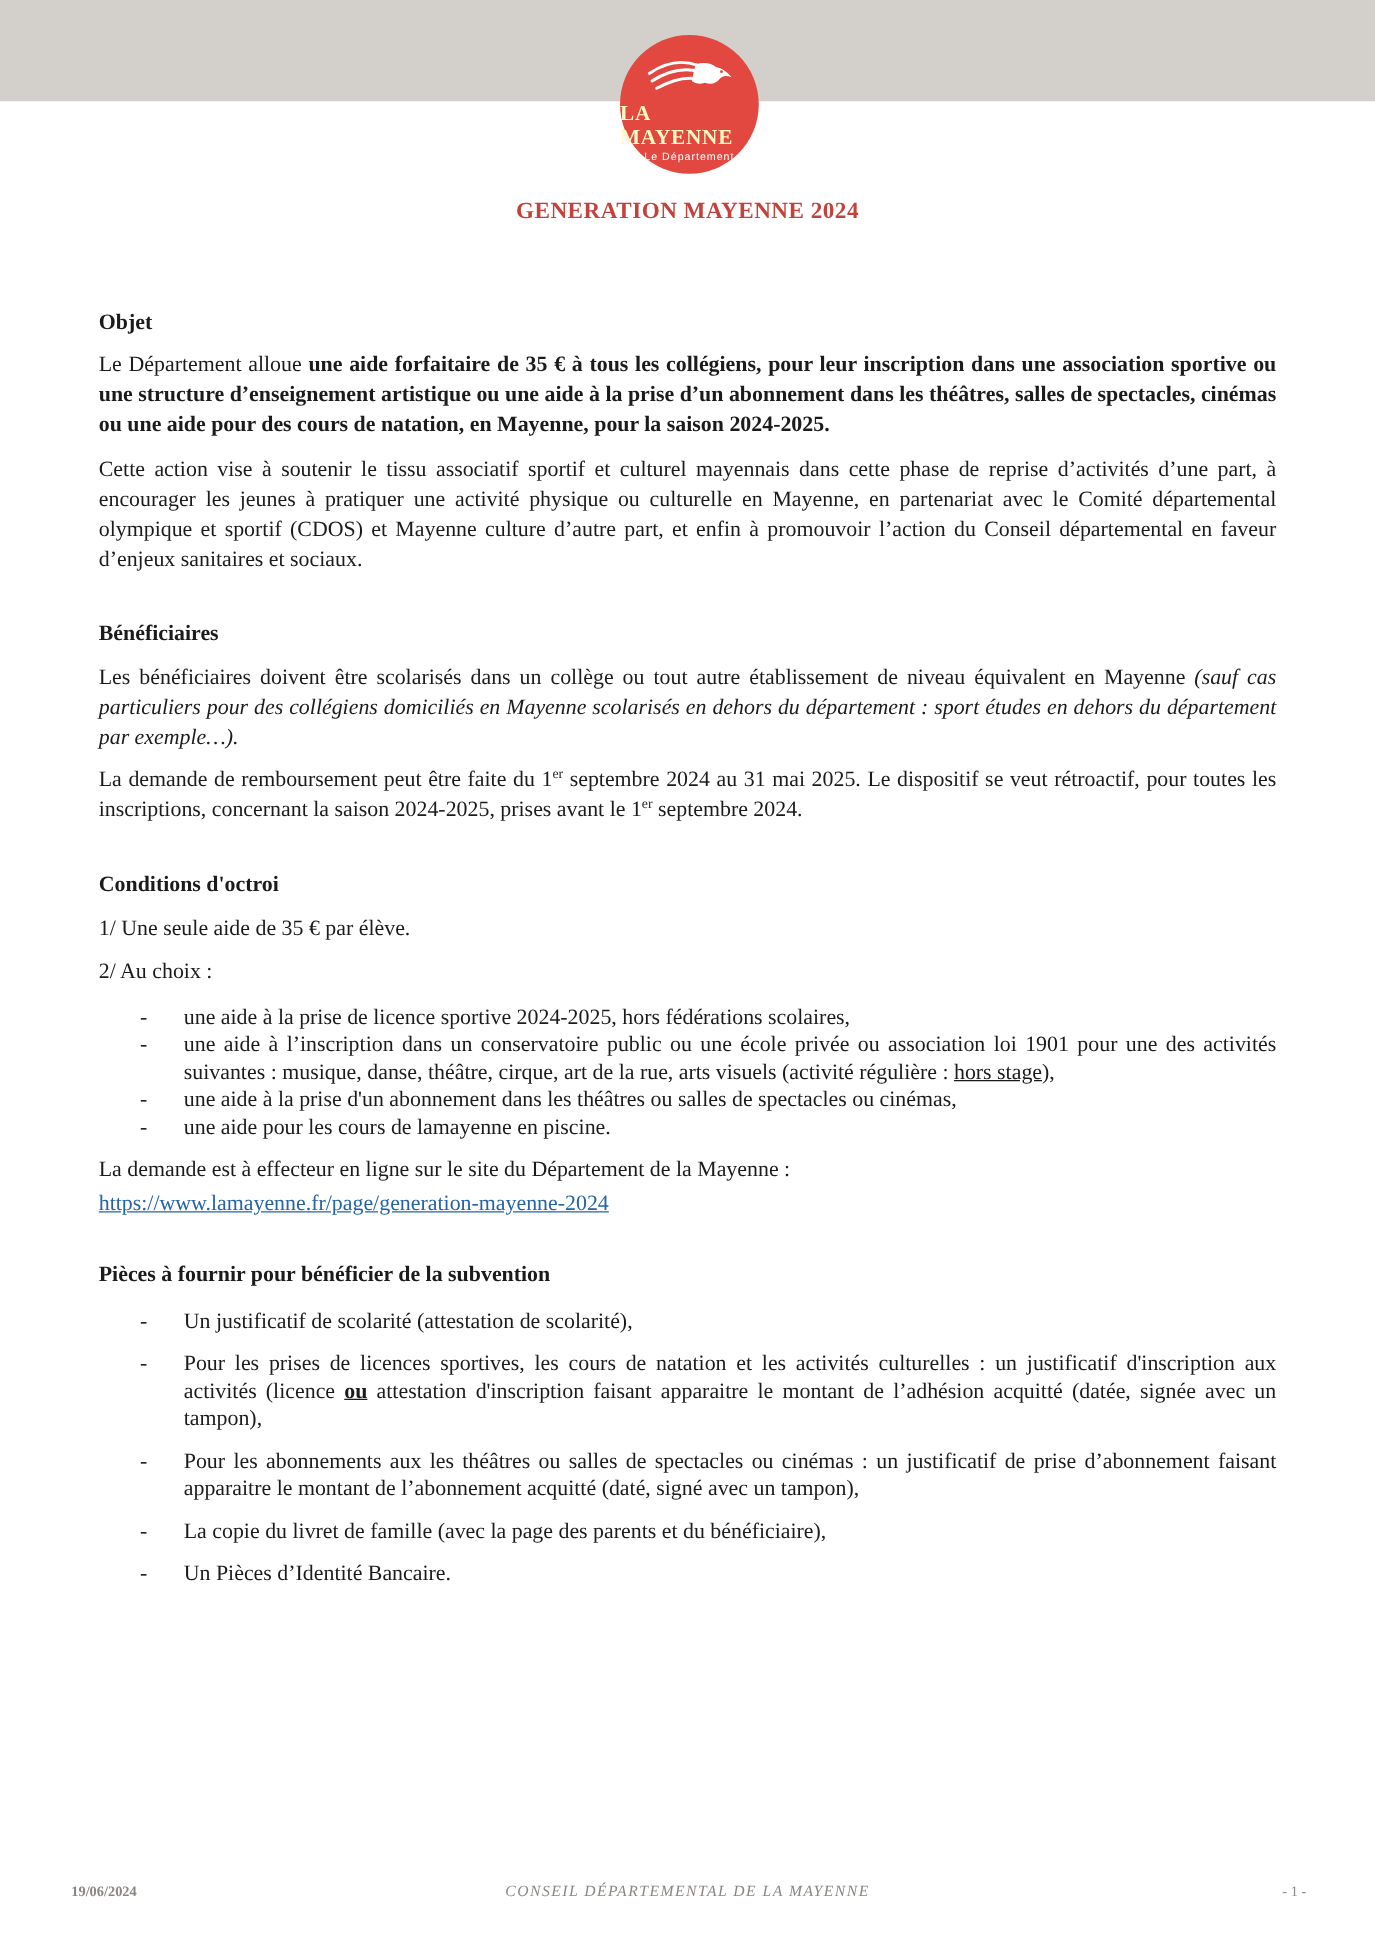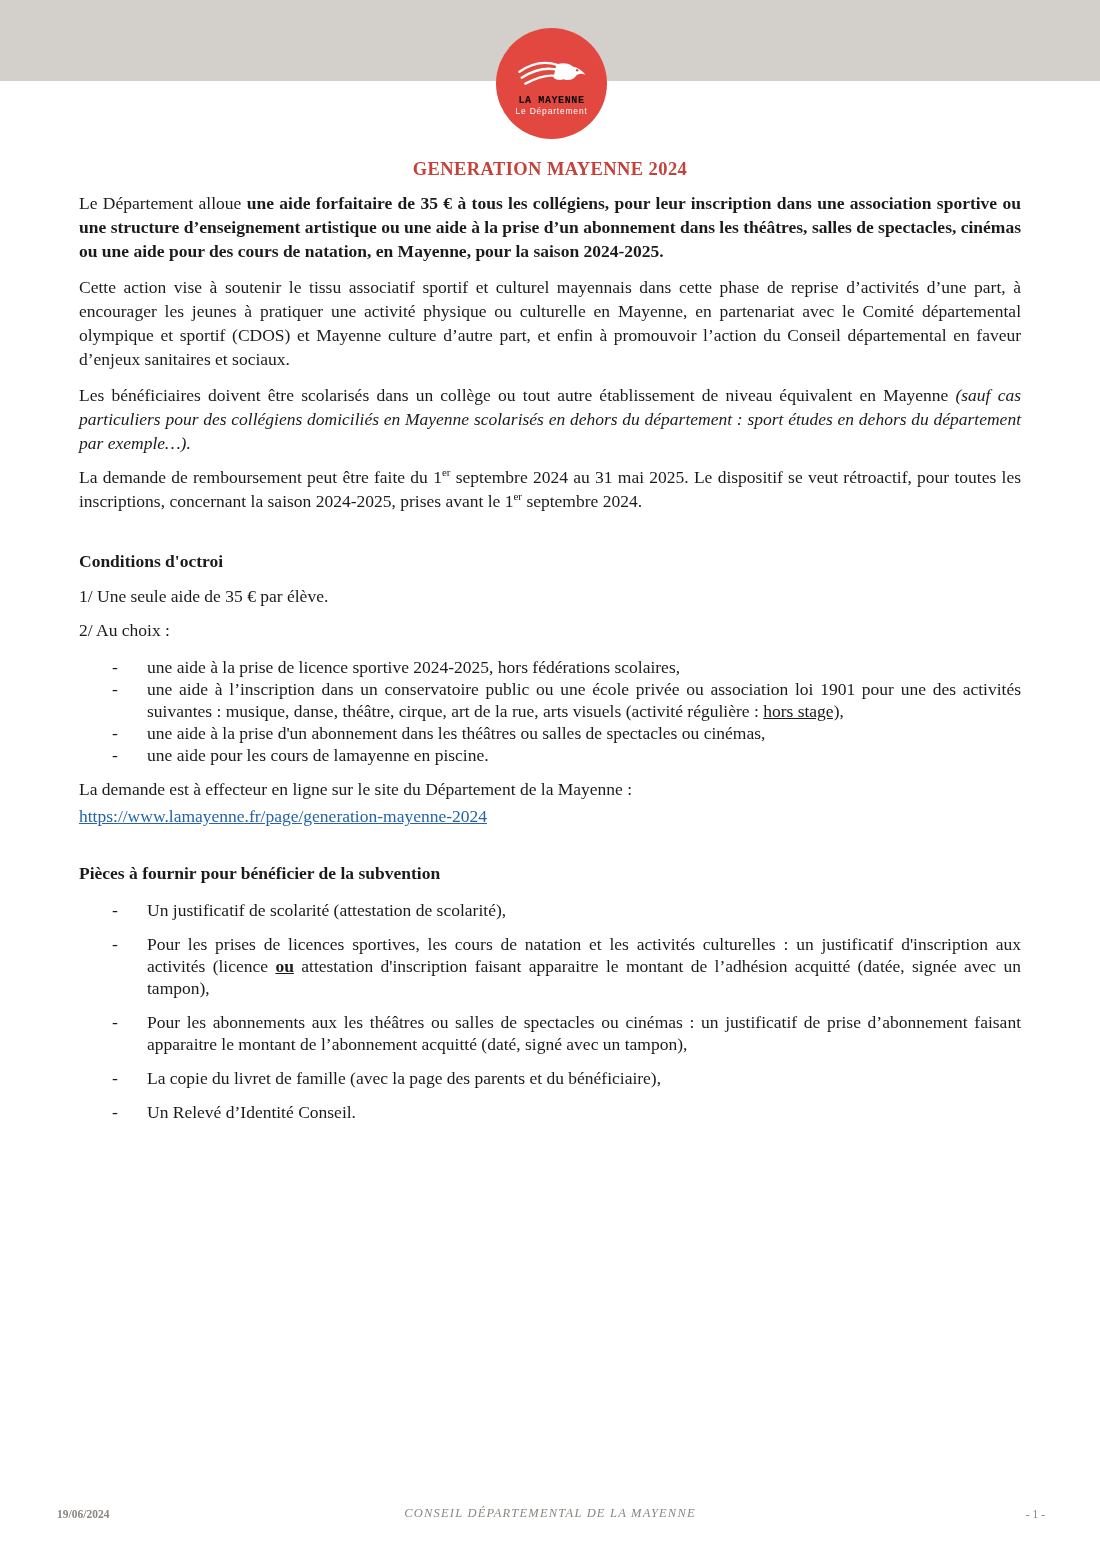--- a/index.html
+++ b/index.html
@@ -14,22 +14,22 @@
   }
   .band{height:81px;background:var(--band);}
   .logo{
     position:absolute;left:496px;top:28px;width:111px;height:111px;
     border-radius:50%;background:var(--logo-red);
     display:flex;flex-direction:column;align-items:center;justify-content:center;
     box-sizing:border-box;padding-top:6px;
   }
   .logo svg{display:block;margin-bottom:2px;}
   .logo-name{
-    font-family:Liberation Mono, monospace;font-weight:bold;color:#000000;
-    font-size:10px;letter-spacing:0.6px;line-height:1.1;
+    font-family:Liberation Serif, serif;font-weight:bold;color:#fef9c3;
+    font-size:17px;letter-spacing:0.6px;line-height:1.1;
   }
   .logo-sub{
     font-family:"Liberation Sans", sans-serif;color:#fff;
     font-size:8.5px;letter-spacing:0.8px;line-height:1.3;
   }
   .content{padding:0 79px;}
   .doc-title{
     margin:78px 0 0 0;text-align:center;color:var(--title-red);
     font-weight:bold;font-size:18.5px;letter-spacing:0.4px;line-height:21px;
   }
@@ -89,23 +89,25 @@
     </svg>
   </span>
   <span class="logo-name">LA MAYENNE</span>
   <span class="logo-sub">Le Département</span>
 </div>
 
 <div class="content">
 
   <div class="doc-title">GENERATION MAYENNE 2024</div>
 
+  <h2 class="h-objet">Objet</h2>
   <p class="p-objet-1"><span>Le Département alloue </span><b>une aide forfaitaire de 35 € à tous les collégiens, pour leur inscription dans une association sportive ou une structure d’enseignement artistique ou une aide à la prise d’un abonnement dans les théâtres, salles de spectacles, cinémas ou une aide pour des cours de natation, en Mayenne, pour la saison 2024-2025.</b></p>
   <p class="p-objet-2">Cette action vise à soutenir le tissu associatif sportif et culturel mayennais dans cette phase de reprise d’activités d’une part, à encourager les jeunes à pratiquer une activité physique ou culturelle en Mayenne, en partenariat avec le Comité départemental olympique et sportif (CDOS) et Mayenne culture d’autre part, et enfin à promouvoir l’action du Conseil départemental en faveur d’enjeux sanitaires et sociaux.</p>
 
+  <h2 class="h-benef">Bénéficiaires</h2>
   <p class="p-benef-1"><span>Les bénéficiaires doivent être scolarisés dans un collège ou tout autre établissement de niveau équivalent en Mayenne </span><span class="it">(sauf cas particuliers pour des collégiens domiciliés en Mayenne scolarisés en dehors du département : sport études en dehors du département par exemple…).</span></p>
   <p class="p-benef-2"><span>La demande de remboursement peut être faite du 1</span><span class="sup">er</span><span> septembre 2024 au 31 mai 2025. Le dispositif se veut rétroactif, pour toutes les inscriptions, concernant la saison 2024-2025, prises avant le 1</span><span class="sup">er</span><span> septembre 2024.</span></p>
 
   <h2 class="h-cond">Conditions d'octroi</h2>
   <p class="p-cond-1">1/ Une seule aide de 35 € par élève.</p>
   <p class="p-cond-2">2/ Au choix :</p>
 
   <div class="blist">
     <div class="b-row">
       <span class="b-dash">-</span>
@@ -141,21 +143,21 @@
     <div class="b-row">
       <span class="b-dash">-</span>
       <span class="b-text">Pour les abonnements aux les théâtres ou salles de spectacles ou cinémas : un justificatif de prise d’abonnement faisant apparaitre le montant de l’abonnement acquitté (daté, signé avec un tampon),</span>
     </div>
     <div class="b-row">
       <span class="b-dash">-</span>
       <span class="b-text">La copie du livret de famille (avec la page des parents et du bénéficiaire),</span>
     </div>
     <div class="b-row">
       <span class="b-dash">-</span>
-      <span class="b-text">Un Relevé d’Identité Conseil.</span>
+      <span class="b-text">Un Pièces d’Identité Bancaire.</span>
     </div>
   </div>
 
 </div>
 
 <div class="footer">
   <span class="f-date">19/06/2024</span>
   <span class="f-center">CONSEIL DÉPARTEMENTAL DE LA MAYENNE</span>
   <span class="f-page">- 1 -</span>
 </div>

